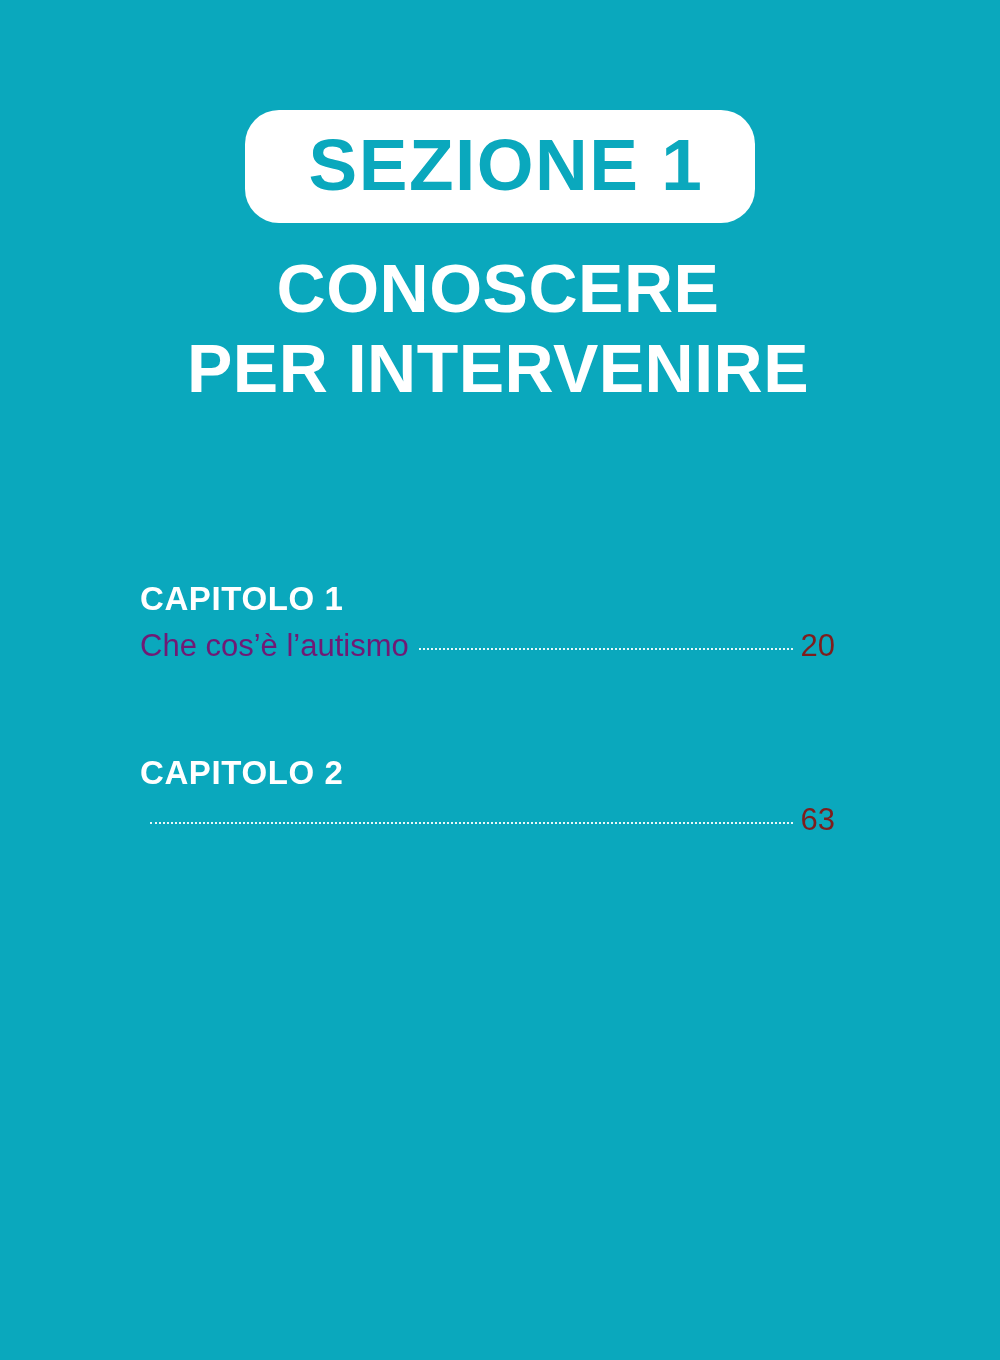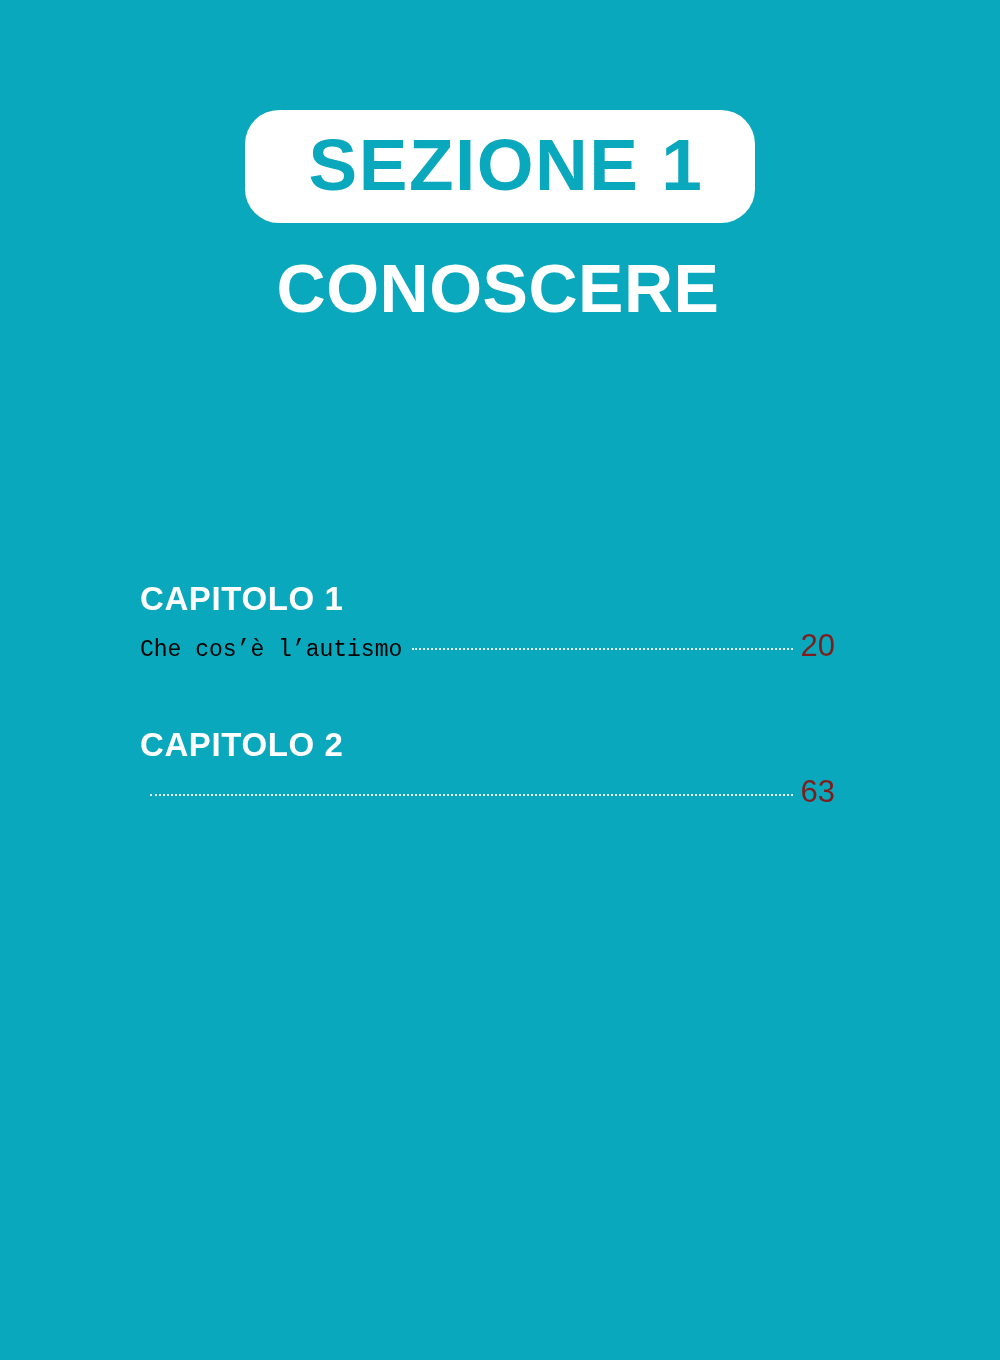--- a/index.html
+++ b/index.html
@@ -63,43 +63,42 @@
   }
 
   
   .toc {
     position: absolute;
     top: 580px;
     left: 140px;
     width: 700px;
   }
   .toc-entry {
-    margin-bottom: 62px;
+    margin-bottom: 90px;
   }
   .toc-entry:last-child {
     margin-bottom: 8px;
   }
   .chapter-label {
     color: #ffffff;
     font-size: 33px;
     font-weight: bold;
     letter-spacing: 0.6px;
     margin-bottom: 10px;
   }
   .chapter-row {
     display: flex;
     align-items: baseline;
     width: 695px;
   }
   .chapter-title {
-    color: #000000;
-    font-size: 23px;
+    color: #701a75;
+    font-size: 31px;
     font-weight: normal;
     white-space: nowrap;
-    font-family: Liberation Mono, monospace;
   }
   .leader {
     flex: 1 1 auto;
     margin: 0 8px 0 10px;
     height: 1px;
     position: relative;
     top: -6px;
     border-bottom: 2px dotted rgba(255,255,255,0.9);
   }
   .chapter-page {
@@ -113,20 +112,21 @@
 <body>
 
 <div class="page">
 
   <div class="section-badge">
     <span class="badge-text">SEZIONE 1</span>
   </div>
 
   <div class="section-title">
     <span class="line">CONOSCERE</span>
+    <span class="line">PER INTERVENIRE</span>
   </div>
 
   <div class="toc">
 
     <div class="toc-entry">
       <div class="chapter-label">CAPITOLO 1</div>
       <div class="chapter-row">
         <span class="chapter-title">Che cos’è l’autismo</span>
         <span class="leader"></span>
         <span class="chapter-page">20</span>

